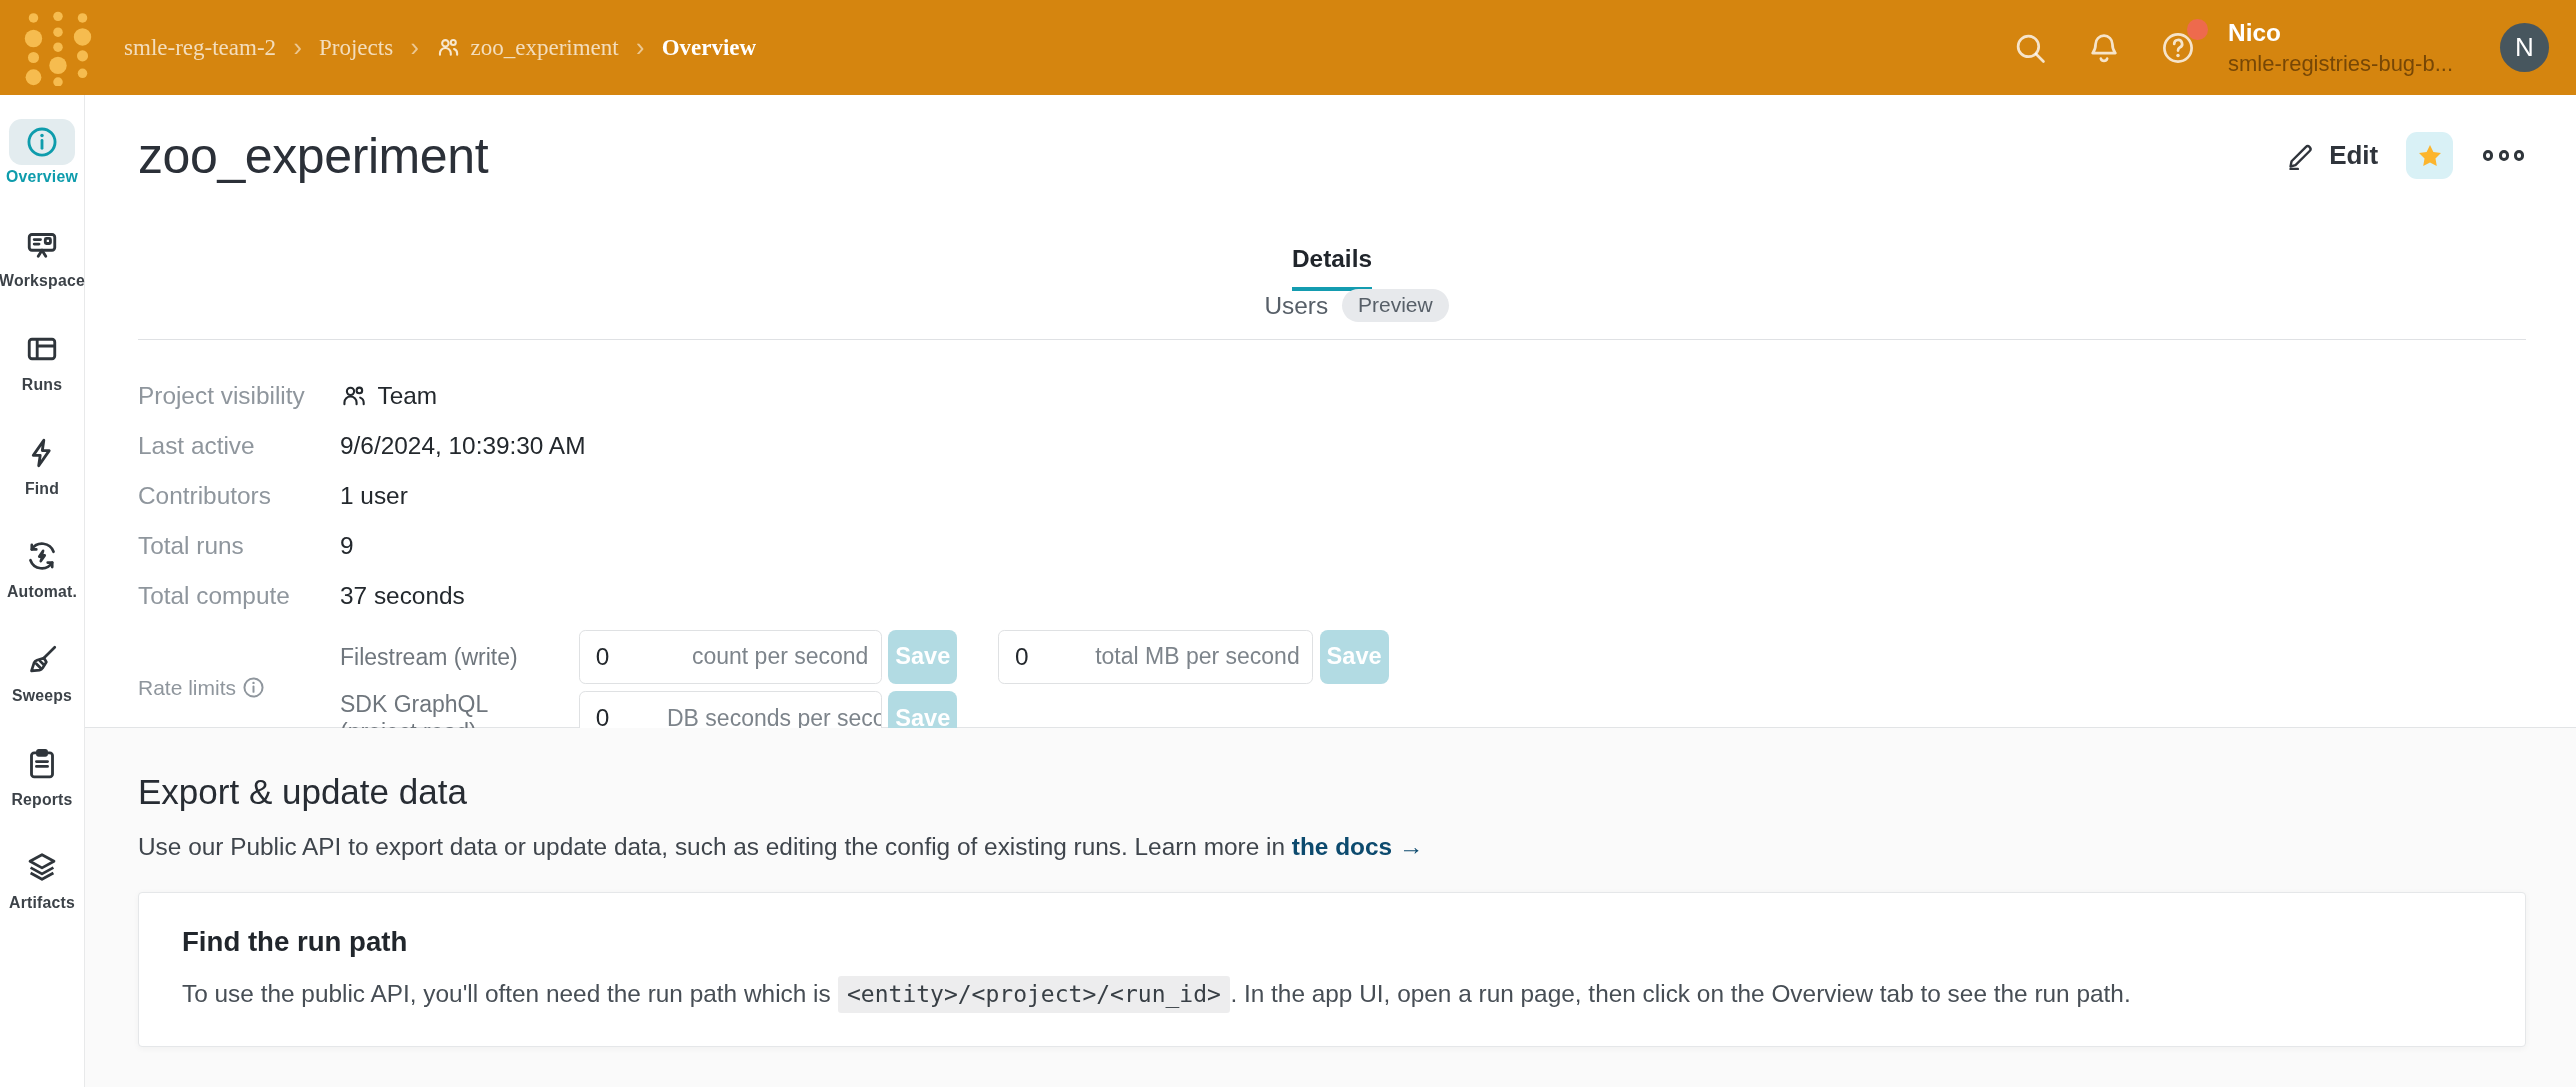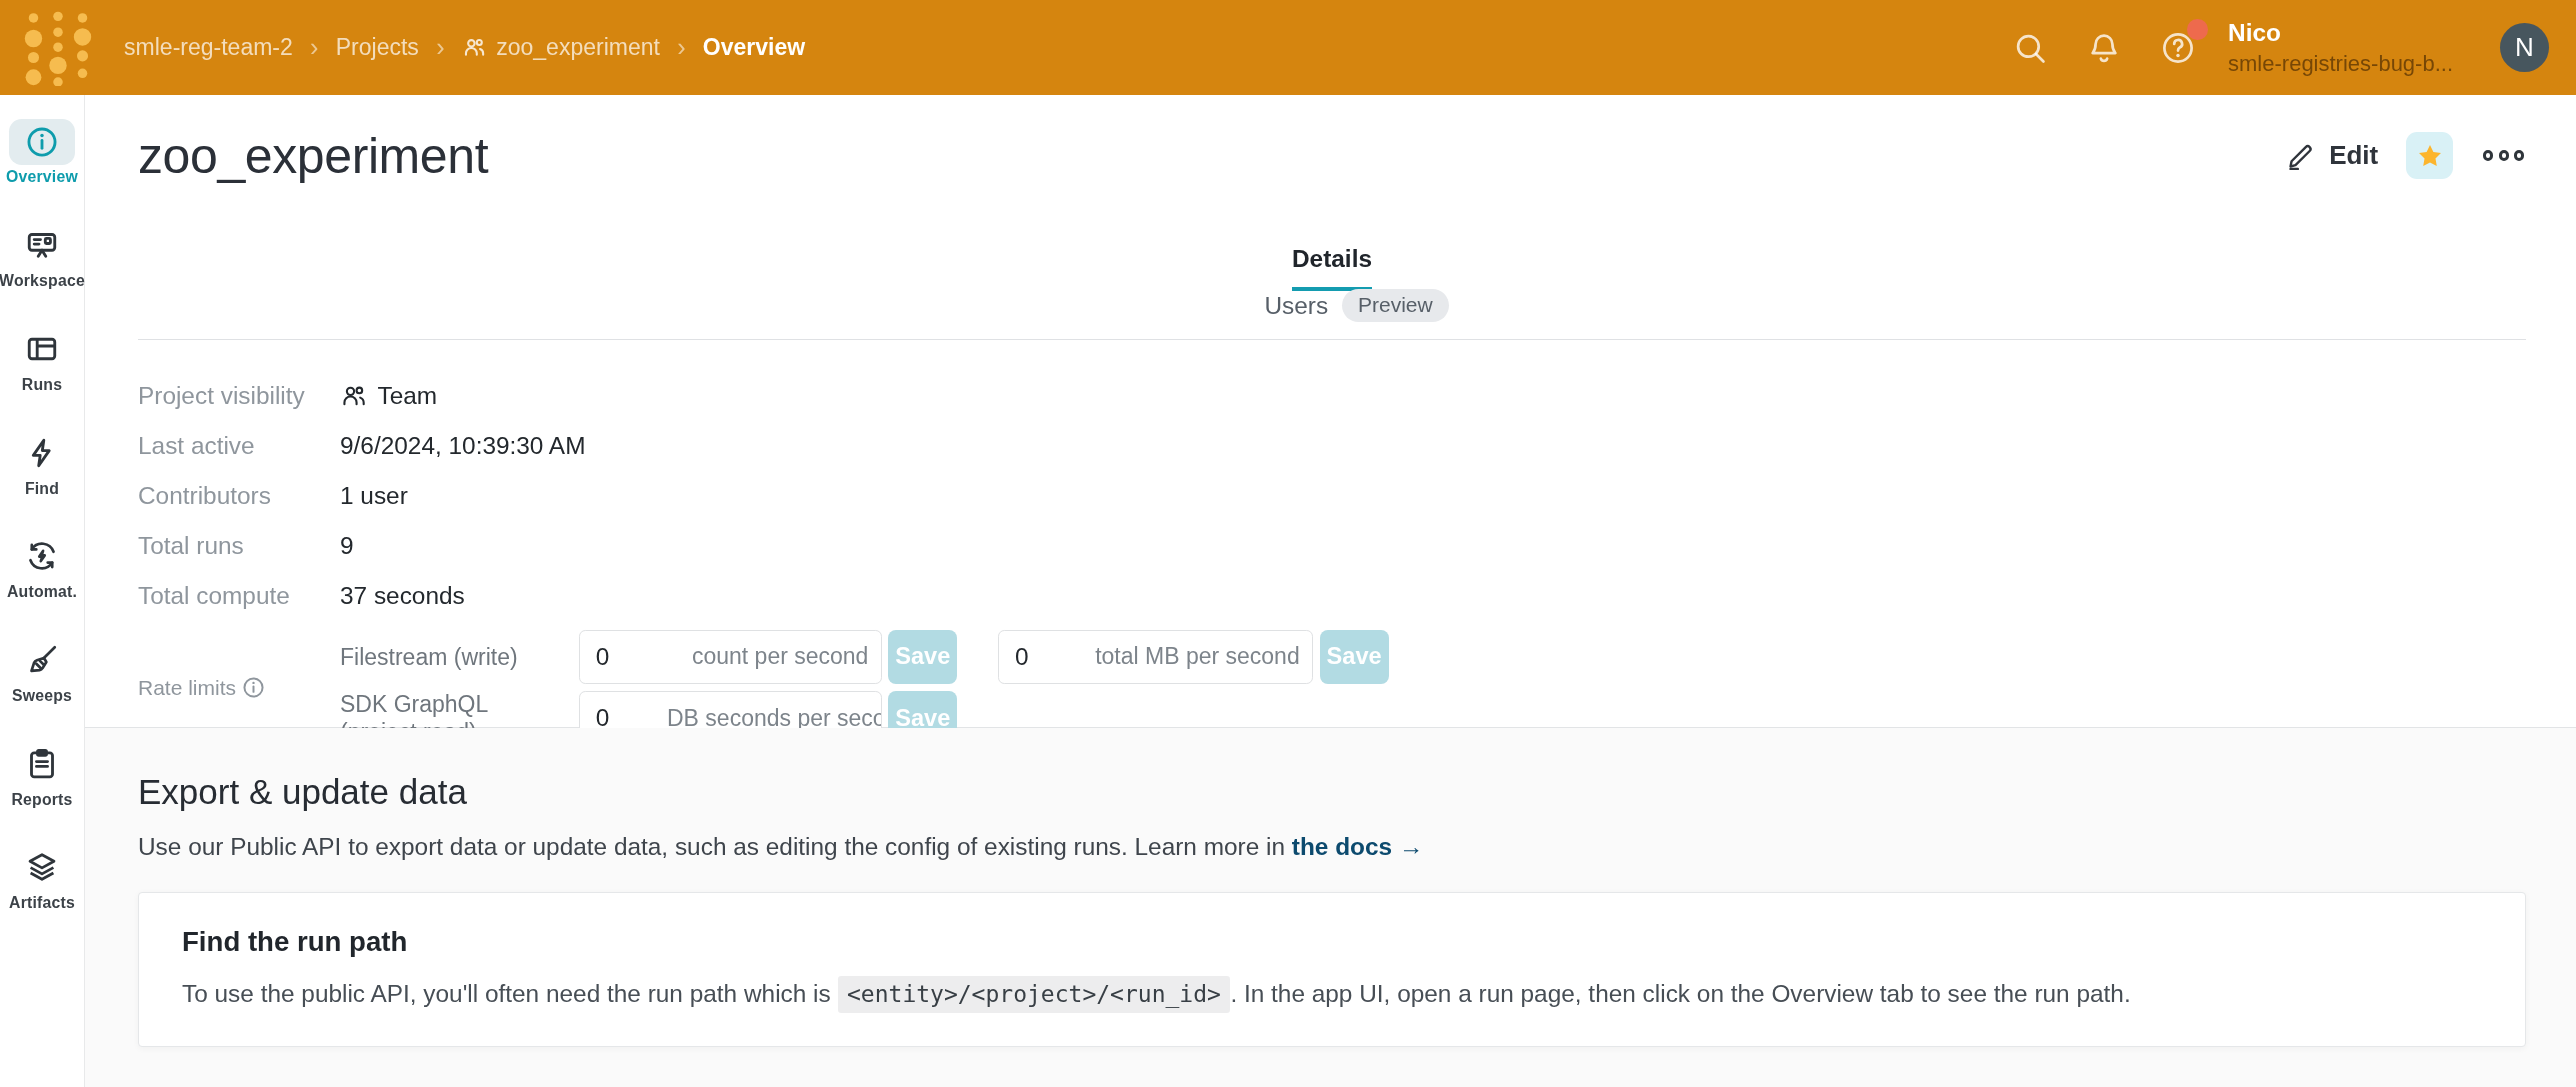--- a/index.html
+++ b/index.html
@@ -4,21 +4,21 @@
 <style>
   * { margin:0; padding:0; box-sizing:border-box; }
   html,body { width:2576px; height:1087px; overflow:hidden; }
   body { font-family:"Liberation Sans","DejaVu Sans",sans-serif; background:#ffffff; color:#23282d; }
   svg { display:block; }
 
   
   .navbar { height:95px; background:#d5850f; display:flex; align-items:center; padding:0 27px 0 23.6px; }
   .logo { width:69px; height:76px; display:flex; align-items:center; justify-content:center; cursor:pointer; }
   .breadcrumbs { display:flex; align-items:center; margin-left:31.5px; font-size:23px; }
-  .crumb { color:rgba(255,255,255,0.72); text-decoration:none; display:flex; align-items:center; gap:9.5px; cursor:pointer; }
+  .crumb { color:rgba(255,255,255,0.72); text-decoration:none; display:flex; align-items:center; gap:9.5px; cursor:pointer;font-family:Liberation Serif, serif; }
   .crumb.active { color:#ffffff; font-weight:700; }
   .sep { color:rgba(255,255,255,0.55); margin:0 17.3px; font-size:25px; line-height:1; }
   .nav-right { margin-left:auto; display:flex; align-items:center; }
   .nav-icon-btn { width:38px; height:38px; margin-left:36px; position:relative; cursor:pointer; color:rgba(255,255,255,0.78); }
   .nav-icon-btn svg { width:38px; height:38px; }
   .notif-dot { position:absolute; top:-9.5px; right:-11px; width:20.5px; height:20.5px; border-radius:50%; background:#ee6a4d; }
   .nav-user { margin-left:31.5px; display:flex; flex-direction:column; justify-content:center; line-height:1.25; cursor:pointer; }
   .nav-user .uname { color:#ffffff; font-weight:700; font-size:24.4px; }
   .nav-user .uorg { color:rgba(62,34,0,0.62); font-size:22px; margin-top:1.6px; }
   .avatar { width:49px; height:49px; border-radius:50%; background:#47565e; color:#ffffff; font-size:26px; font-weight:400; display:flex; align-items:center; justify-content:center; margin-left:47px; cursor:pointer; }

